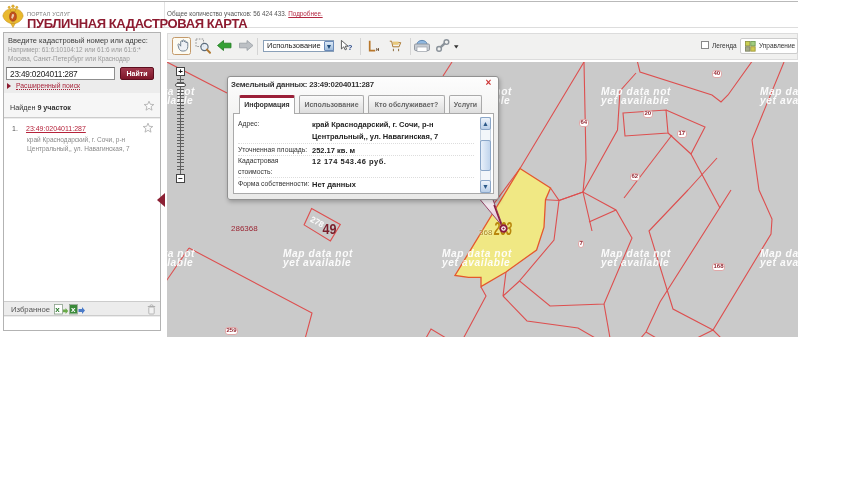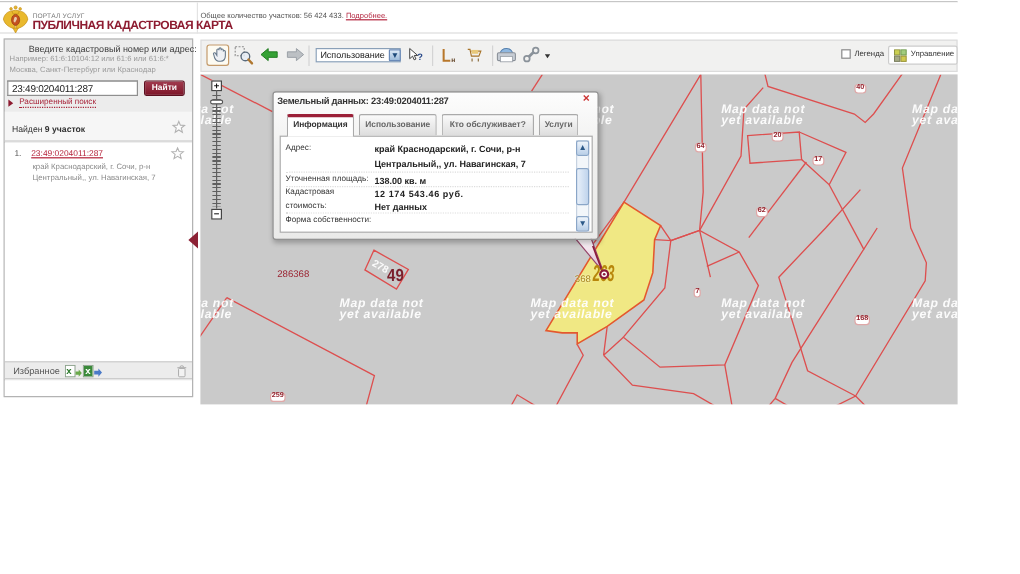--- a/index.html
+++ b/index.html
@@ -4,26 +4,26 @@
 <style>
 html,body{margin:0;padding:0;background:#fff;}
 #page{position:relative;width:850px;height:478px;overflow:hidden;font-family:"Liberation Sans",sans-serif;background:#fff;}
 #page *{box-sizing:border-box;}
 .abs{position:absolute;}
 
 #topline{left:0;top:1px;width:798px;height:1px;background:#b9b9b9;}
 #hdr{left:0;top:2px;width:798px;height:26px;background:#fff;border-bottom:1px solid #ddd;}
 #hdrdiv{left:164px;top:2px;width:1px;height:26px;background:#e3e3e3;}
 #t1{left:27px;top:11px;font-size:5.5px;letter-spacing:.2px;color:#7a7a7a;}
-#t2{left:27px;top:16px;font-size:10px;font-weight:bold;color:#8d1b30;letter-spacing:-0.4px;}
+#t2{left:27px;top:16px;font-size:13px;font-weight:bold;color:#8d1b30;letter-spacing:-0.4px;}
 #cnt{left:167px;top:10px;font-size:6.3px;color:#555;}
 #cnt a{color:#b32740;}
 
 #sb{left:3px;top:32px;width:158px;height:299px;background:#ececec;border:1px solid #b3b3b3;}
-.sbt1{left:24px;top:36px;font-size:7.5px;color:#3c3c3c;}
+.sbt1{left:8px;top:36px;font-size:7.5px;color:#3c3c3c;}
 .sbt2{left:8px;top:46px;font-size:6.4px;color:#999;}
 .sbt3{left:8px;top:55px;font-size:6.4px;color:#999;}
 #inp{left:6px;top:67px;width:109px;height:13px;background:#fff;border:1px solid #8f8f8f;border-top-color:#6f6f6f;font-size:8.3px;letter-spacing:-.2px;color:#222;padding:1px 0 0 3px;line-height:10px;}
 #btn{left:120px;top:67px;width:34px;height:13px;background:linear-gradient(#a13a4e,#7e1629);border:1px solid #5c0e1e;border-radius:2px;color:#fff;font-size:7px;font-weight:bold;text-align:center;line-height:11px;}
 #rassh{left:16px;top:82px;font-size:6.8px;color:#a82339;border-bottom:1px dotted #a82339;}
 #rarr{left:7px;top:83px;width:0;height:0;border-left:4px solid #8d1b30;border-top:3px solid transparent;border-bottom:3px solid transparent;}
 #found{left:4px;top:93px;width:156px;height:25px;background:#f6f6f6;border-bottom:1px solid #ccc;}
 #foundt{left:10px;top:103px;font-size:7.2px;color:#333;}
 #res{left:4px;top:119px;width:156px;height:182px;background:#fff;}
 #r1{left:12px;top:125px;font-size:7px;color:#555;}
@@ -271,25 +271,25 @@
   <div class="tab" id="tab1">Информация</div>
   <div class="tab" id="tab2">Использование</div>
   <div class="tab" id="tab3">Кто обслуживает?</div>
   <div class="tab" id="tab4">Услуги</div>
   <div class="abs" id="popc"></div>
   <div class="pl" style="left:238px;top:120px">Адрес:</div>
   <div class="pv" style="left:312px;top:120px">край Краснодарский, г. Сочи, р-н</div>
   <div class="pv" style="left:312px;top:132px">Центральный,, ул. Навагинская, 7</div>
   <div class="psep" style="top:143px"></div>
   <div class="pl" style="left:238px;top:146px">Уточненная площадь:</div>
-  <div class="pv" style="left:312px;top:146px">138.00 кв. м</div>
+  <div class="pv" style="left:312px;top:146px">252.17 кв. м</div>
   <div class="psep" style="top:155px"></div>
   <div class="pl" style="left:238px;top:157px">Кадастровая</div>
   <div class="pl" style="left:238px;top:168px">стоимость:</div>
   <div class="pv" style="left:312px;top:157px;letter-spacing:.5px">12 174 543.46 руб.</div>
   <div class="psep" style="top:177px"></div>
   <div class="pl" style="left:238px;top:180px">Форма собственности:</div>
-  <div class="pv" style="left:312px;top:168px">Нет данных</div>
+  <div class="pv" style="left:312px;top:180px">Нет данных</div>
   <div class="abs" id="sbar"></div>
   <div class="sbtn" style="top:117px">▲</div>
   <div class="abs" id="sthumb"></div>
   <div class="sbtn" style="top:180px">▼</div>
 </div>
 
 </body></html>

